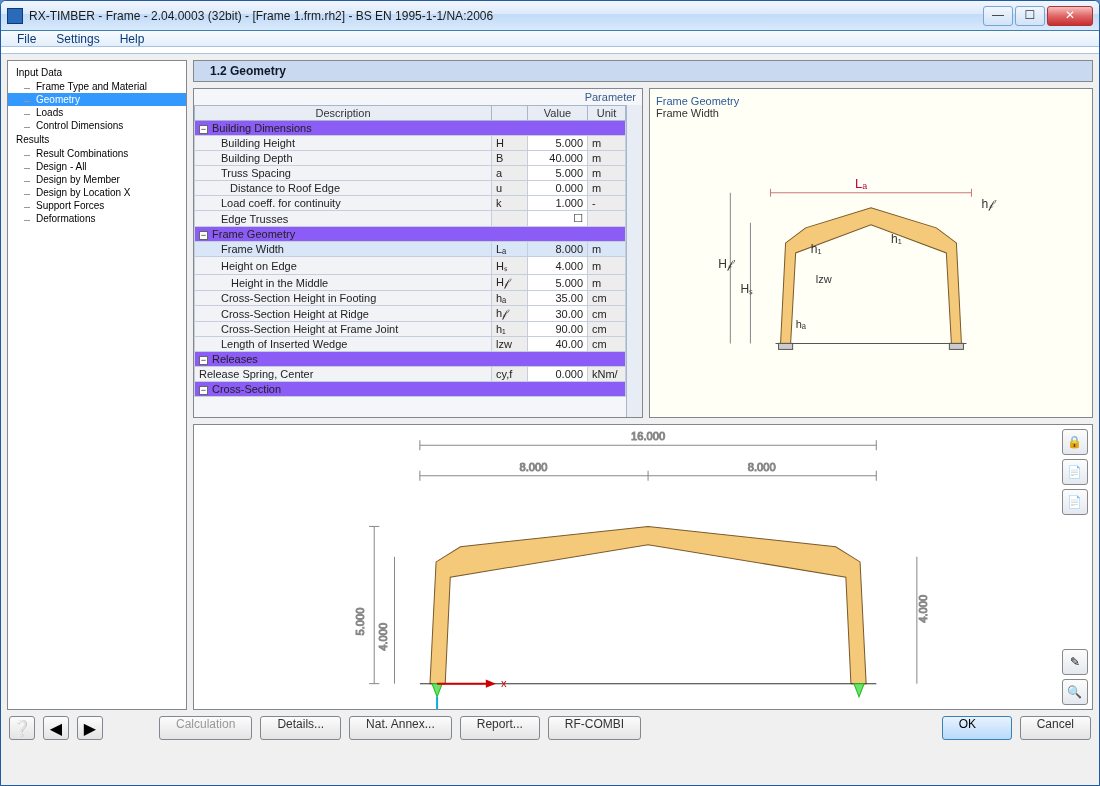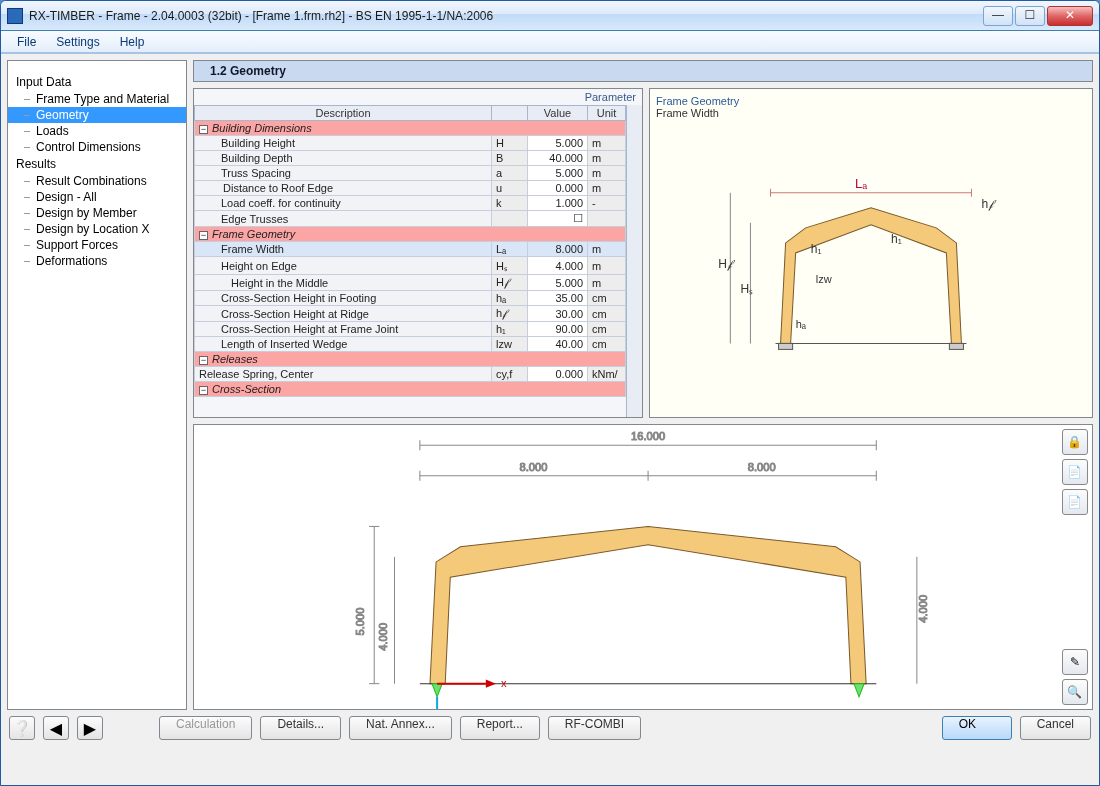--- a/index.html
+++ b/index.html
@@ -4,42 +4,42 @@
 <style>
 * { box-sizing: border-box; margin: 0; padding: 0; font-family: "Segoe UI", Tahoma, sans-serif; }
 body { background: #5a8dc8; width: 1100px; height: 786px; overflow: hidden; }
 .window { width: 1100px; height: 786px; border: 1px solid #1f5aa2; border-radius: 6px 6px 0 0; overflow: hidden; background: #fff; }
 .titlebar { height: 30px; background: linear-gradient(to bottom, #f2f6fc 0%, #dceafc 45%, #c1dbf8 46%, #d9e9fb 100%); display: flex; align-items: center; padding: 0 6px; border-bottom: 1px solid #3c7fb1; }
 .titlebar .app-icon { width: 16px; height: 16px; background: #2a6ab8; margin-right: 6px; border: 1px solid #0a3a78; }
 .titlebar .title { font-size: 12px; color: #1a1a1a; flex: 1; }
 .titlebar .winbtns { display: flex; gap: 2px; }
 .titlebar .winbtn { width: 30px; height: 20px; border: 1px solid #7aa4d1; border-radius: 3px; background: linear-gradient(to bottom,#f2f6fc,#d0e3f8); font-size: 12px; text-align: center; line-height: 17px; color:#333; cursor:pointer;}
 .titlebar .winbtn.close { background: linear-gradient(to bottom,#f7bfbf,#e06666,#c82e2e); color:#fff; width:46px; border-color:#a33;}
-.menubar { height: 22px; background: linear-gradient(to bottom,#f8fbff,#e3eefb); display: flex; align-items: center; padding: 0 6px; font-size: 12px; border-bottom:1px solid #a6c4e4;}
+.menubar { height: 16px; background: linear-gradient(to bottom,#f8fbff,#e3eefb); display: flex; align-items: center; padding: 0 6px; font-size: 12px; border-bottom:1px solid #a6c4e4;}
 .menubar .mitem { padding: 2px 10px; cursor:pointer; color:#0a3a78;}
 .client { position: absolute; top: 53px; left:1px; right:1px; bottom:1px; background:#f0f0f0; border-top:1px solid #a6c4e4; padding:6px; display:flex; flex-direction:column;}
 .upper { flex:0 0 auto; display:flex; gap:6px; }
-.treepanel { width:180px; height:650px; background:#fff; border:1px solid #828790; font-size:12px; padding:12px 0; overflow:auto;}
+.treepanel { width:180px; height:650px; background:#fff; border:1px solid #828790; font-size:10px; padding:4px 0; overflow:auto;}
 .treegroup { color:#000; padding:2px 8px; }
 .treeitem { padding:1px 4px 1px 28px; color:#000; cursor:pointer; position:relative;}
 .treeitem::before { content:""; position:absolute; left:16px; top:8px; width:6px; height:1px; background:#999;}
 .treeitem.sel { background:#3399ff; color:#fff;}
 .rightarea { flex:1; display:flex; flex-direction:column; gap:6px; height:650px;}
 .sectionhdr { background:#c9d9ef; border:1px solid #828790; font-size:12px; font-weight:bold; color:#0f172a; padding:3px 16px;}
 .midrow { display:flex; gap:6px; height:330px;}
 .paramtable { flex:0 0 450px; border:1px solid #828790; background:#f4f6f9; display:flex; flex-direction:column;}
 .paramtable .phead { font-size:11px; color:#3a5a8a; padding:2px 6px;text-align:right;}
 .paramtable table { width:100%; border-collapse:collapse; font-size:11px; }
 .paramtable th { background:#e8edf5; border:1px solid #a6b6cc; font-weight:normal; padding:1px 4px; color:#333;}
 .paramtable td { border:1px solid #c6cedc; padding:1px 4px; background:#f1f3f7; color:#222;}
 .paramtable td.val { text-align:right; background:#fff; width:60px;}
 .paramtable td.sym { width:36px; background:#ededed;}
 .paramtable td.unit { width:34px; background:#ededed;}
 .paramtable tr.selrow td { background:#d9e6f7;}
-.paramtable tr.grp td { background:#fca5a5; font-weight:normal;font-style:italic;}
+.paramtable tr.grp td { background:#8b5cf6; font-weight:normal;}
 .paramtable .exp { display:inline-block; width:9px; height:9px; border:1px solid #666; margin-right:4px; line-height:7px; text-align:center; font-size:9px; background:#fff;}
 .scrollcol { width:16px; background:#e8edf5; border-left:1px solid #a6b6cc;}
 .infopanel { flex:1; border:1px solid #828790; background:#fffff5; font-size:11px; padding:6px; color:#333; position:relative;}
 .diagrampanel { flex:1; border:1px solid #828790; background:#fff; position:relative; height:211px;}
 .sidebtns { position:absolute; right:4px; top:4px; display:flex; flex-direction:column; gap:4px;}
 .sidebtns .sb { width:26px; height:26px; border:1px solid #888; background:linear-gradient(to bottom,#fcfcfc,#e4e8ef); border-radius:3px; display:flex; align-items:center; justify-content:center; font-size:12px; cursor:pointer;}
 .sidebtns.bottom { top:auto; bottom:4px;}
 .footer { flex:0 0 auto; display:flex; align-items:center; gap:8px; padding:6px 2px 2px;}
 .footer .btn { height:24px; padding:0 16px; font-size:12px; border:1px solid #828790; background:linear-gradient(to bottom,#fcfcfc,#e4e4e4); border-radius:3px; cursor:pointer; color:#333;}
 .footer .btn.disabled { color:#999;}
@@ -117,21 +117,21 @@
                         <td class="val">40.000</td>
                         <td class="unit">m</td>
                       </tr>
                       <tr class="">
                         <td style="padding-left:26px">Truss Spacing</td>
                         <td class="sym">a</td>
                         <td class="val">5.000</td>
                         <td class="unit">m</td>
                       </tr>
                       <tr class="">
-                        <td style="padding-left:28px">Distance to Roof Edge</td>
+                        <td style="padding-left:35px">Distance to Roof Edge</td>
                         <td class="sym">u</td>
                         <td class="val">0.000</td>
                         <td class="unit">m</td>
                       </tr>
                       <tr class="">
                         <td style="padding-left:26px">Load coeff. for continuity</td>
                         <td class="sym">k</td>
                         <td class="val">1.000</td>
                         <td class="unit">-</td>
                       </tr>

